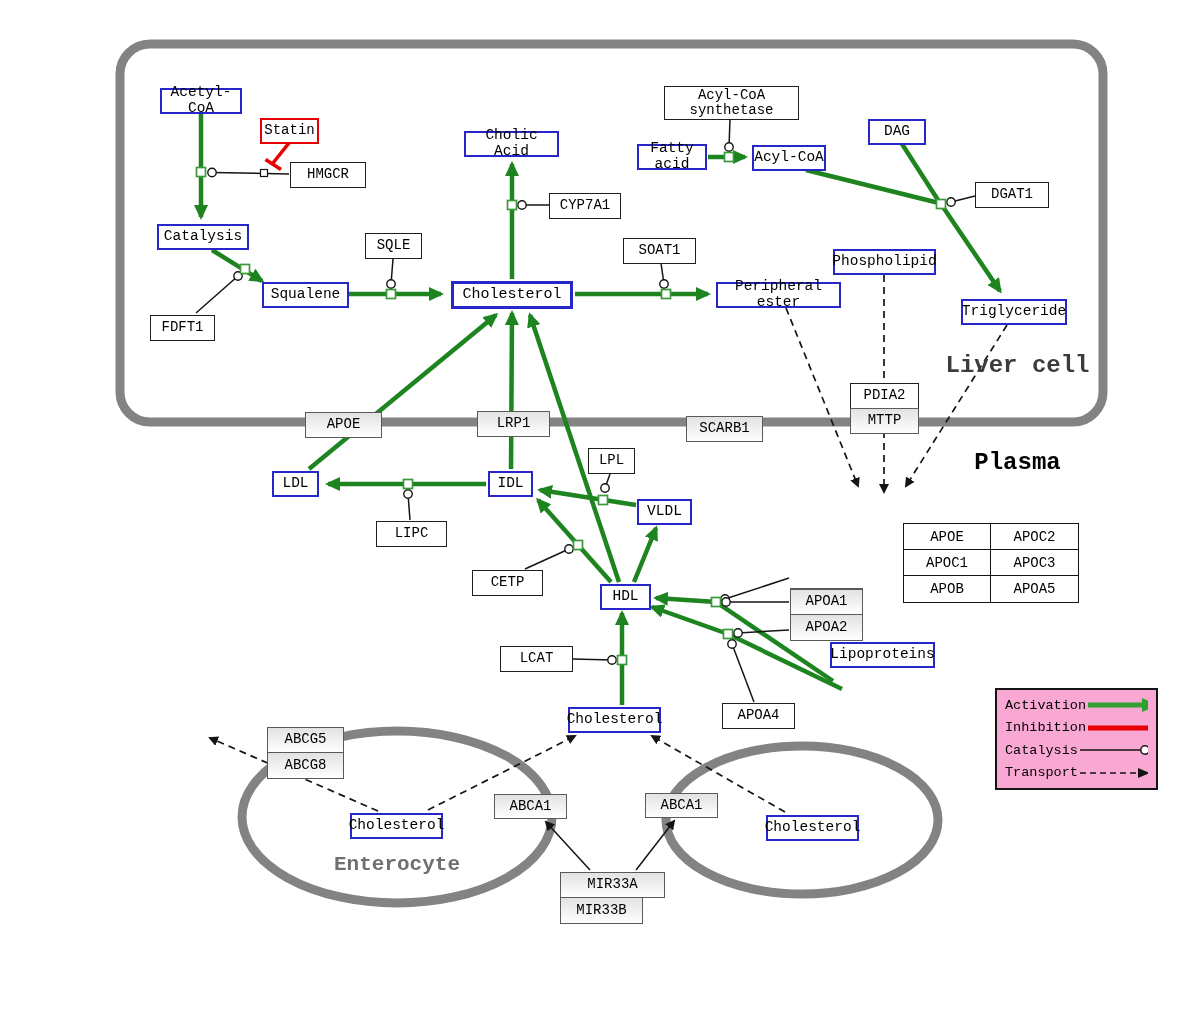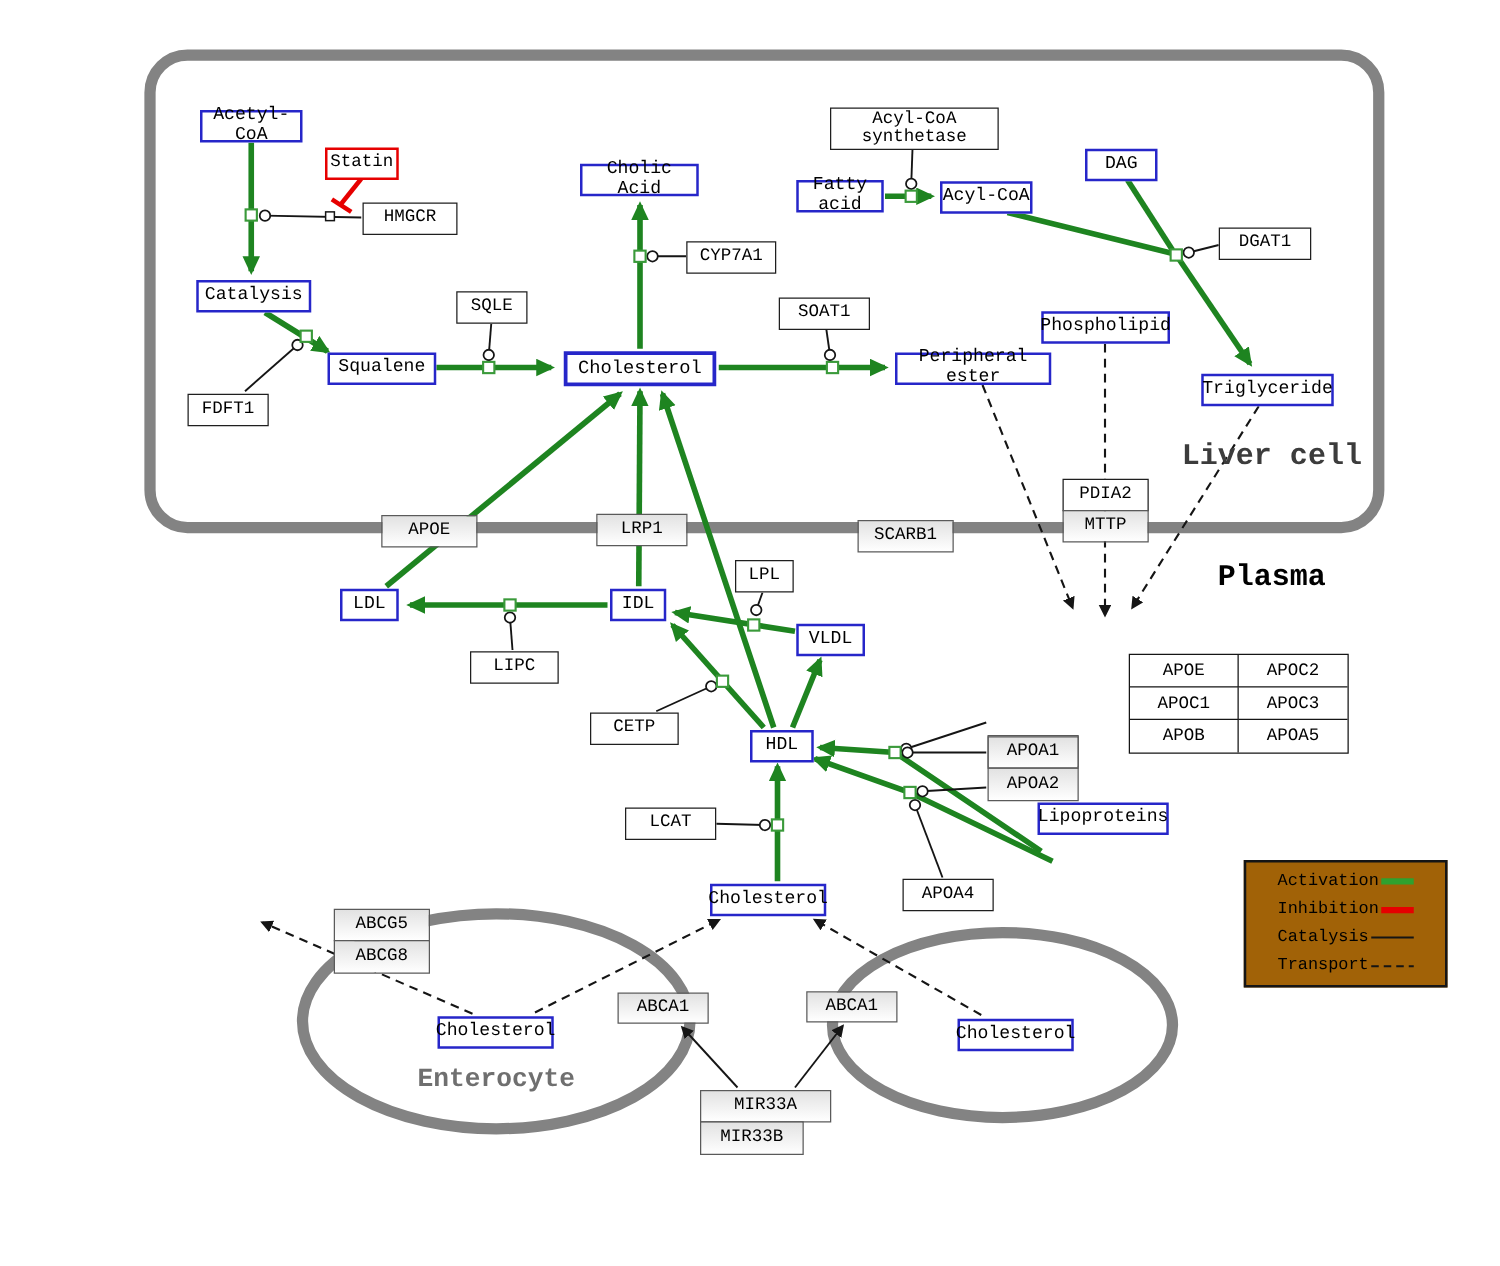--- a/index.html
+++ b/index.html
@@ -29,22 +29,22 @@
   .lbl-enterocyte{left:308px;top:853px;width:178px;font-size:21px;color:#6f6f6f;}
   .lbl-peripheral{left:688px;top:846px;width:226px;font-size:21px;color:#6f6f6f;}
   .apotable{position:absolute;left:903px;top:523px;z-index:2;display:grid;
             grid-template-columns:87px 87px;grid-auto-rows:26px;border:1.3px solid #151515;
             background:#fff;}
   .apotable .cell{display:flex;align-items:center;justify-content:center;font-size:14px;
             border-right:1px solid #151515;border-bottom:1px solid #151515;box-sizing:border-box;}
   .apotable .cell:nth-child(2n){border-right:none;}
   .apotable .cell:nth-last-child(-n+2){border-bottom:none;}
   .legend{position:absolute;left:995px;top:688px;width:163px;height:102px;z-index:3;
-          border:2px solid #151515;background:#a16207;box-sizing:border-box;display:flex;
-          flex-direction:column;justify-content:space-around;padding:4px 25px;}
+          border:2px solid #151515;background:#f9a8d4;box-sizing:border-box;display:flex;
+          flex-direction:column;justify-content:space-around;padding:4px 8px;}
   .lrow{display:flex;align-items:center;justify-content:space-between;}
   .llabel{font-size:13.5px;color:#000;}
 </style>
 </head>
 <body>
 
 <div class="canvas">
 
 <svg class="edges" width="1200" height="1013" viewBox="0 0 1200 1013">
   <defs>

